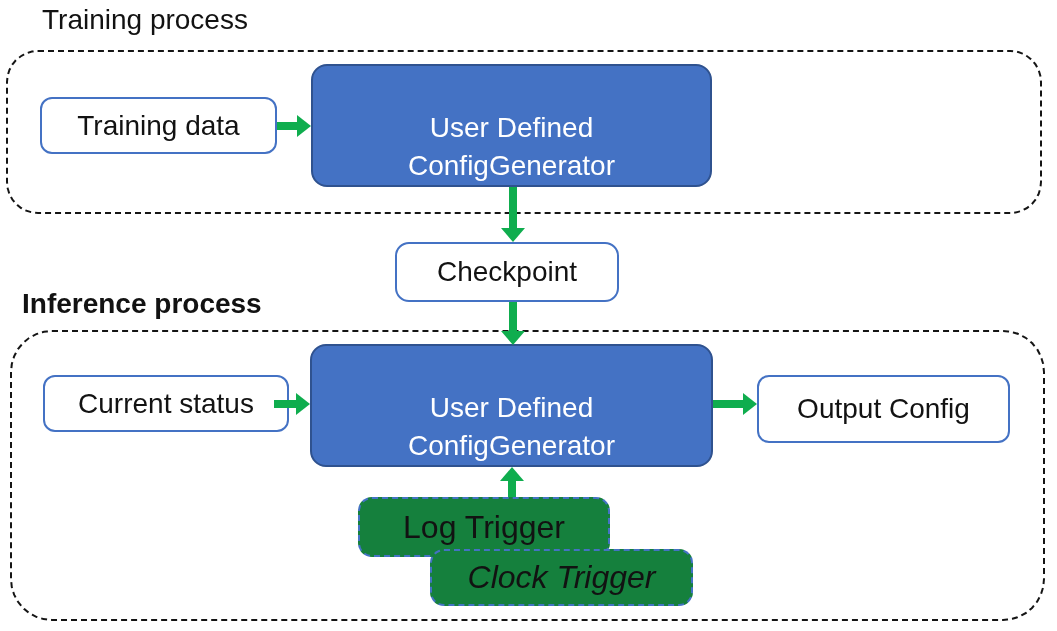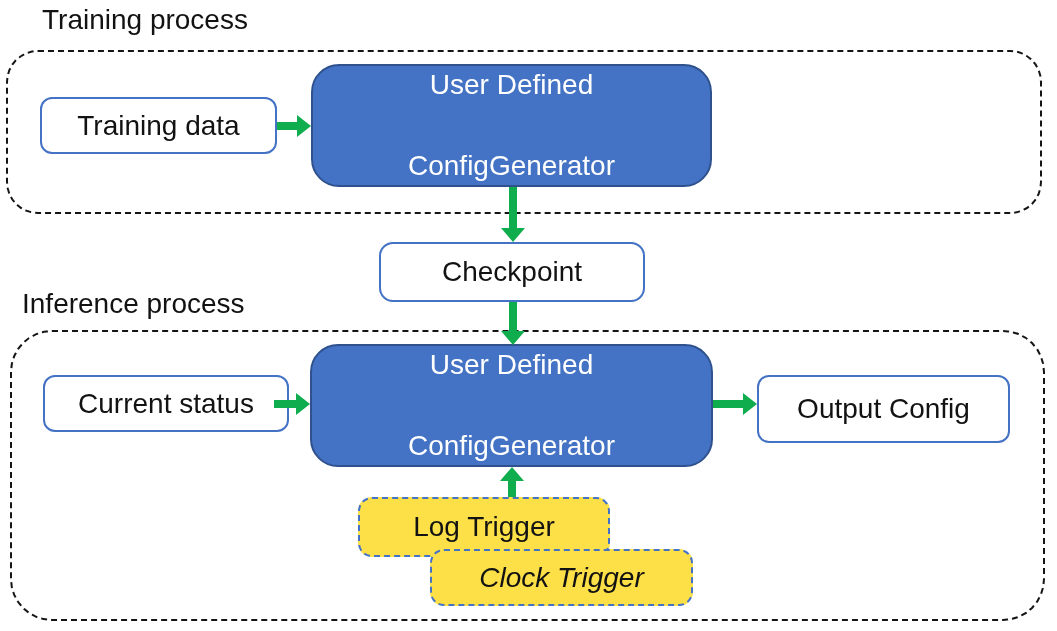--- a/index.html
+++ b/index.html
@@ -55,40 +55,40 @@
     justify-content:center;
     font-size:28px;
     color:var(--text-dark);
     box-sizing:border-box;
     white-space:nowrap;
   }
   .gen-box{
     position:absolute;
     background:var(--box-blue-fill);
     border:2.5px solid var(--box-blue-border);
-    border-radius:28px;
+    border-radius:16px;
     display:flex;
     flex-direction:column;
     align-items:center;
-    justify-content:space-between;
+    justify-content:flex-end;
     font-size:28px;
     line-height:1.35;
     color:var(--text-light);
     box-sizing:border-box;
     text-align:center;
   }
   .trigger-box{
     position:absolute;
-    background:#fde047;
+    background:#15803d;
     border:2px dashed var(--light-border);
     border-radius:14px;
     display:flex;
     align-items:center;
     justify-content:center;
-    font-size:28px;
+    font-size:32px;
     color:var(--text-dark);
     box-sizing:border-box;
     white-space:nowrap;
   }
   
   .arrow{position:absolute;}
   .arrow-h{height:22px;}
   .arrow-h .shaft{
     position:absolute; left:0; right:13px; top:7px; height:8px;
     background:var(--arrow-green);
@@ -135,25 +135,25 @@
 
   <div class="io-box" style="left:40px; top:97px; width:237px; height:57px;">
     <span>Training data</span>
   </div>
 
   <div class="gen-box" style="left:311px; top:64px; width:401px; height:123px;">
     <span>User Defined</span>
     <span>ConfigGenerator</span>
   </div>
 
-  <div class="io-box" style="left:379px; top:242px; width:266px; height:60px; border-radius:14px;">
+  <div class="io-box" style="left:395px; top:242px; width:224px; height:60px; border-radius:14px;">
     <span>Checkpoint</span>
   </div>
 
-  <div class="section-title" style="left:22px; top:287px;">Inference process</div>
+  <div class="section-title" style="left:22px; top:287px;font-weight:bold;">Inference process</div>
 
   <div class="dashed-container inference-container"></div>
 
   <div class="io-box" style="left:35px; top:375px; width:246px; height:57px;margin-left:8px;">
     <span>Current status</span>
   </div>
 
   <div class="gen-box" style="left:310px; top:344px; width:403px; height:123px;">
     <span>User Defined</span>
     <span>ConfigGenerator</span>

